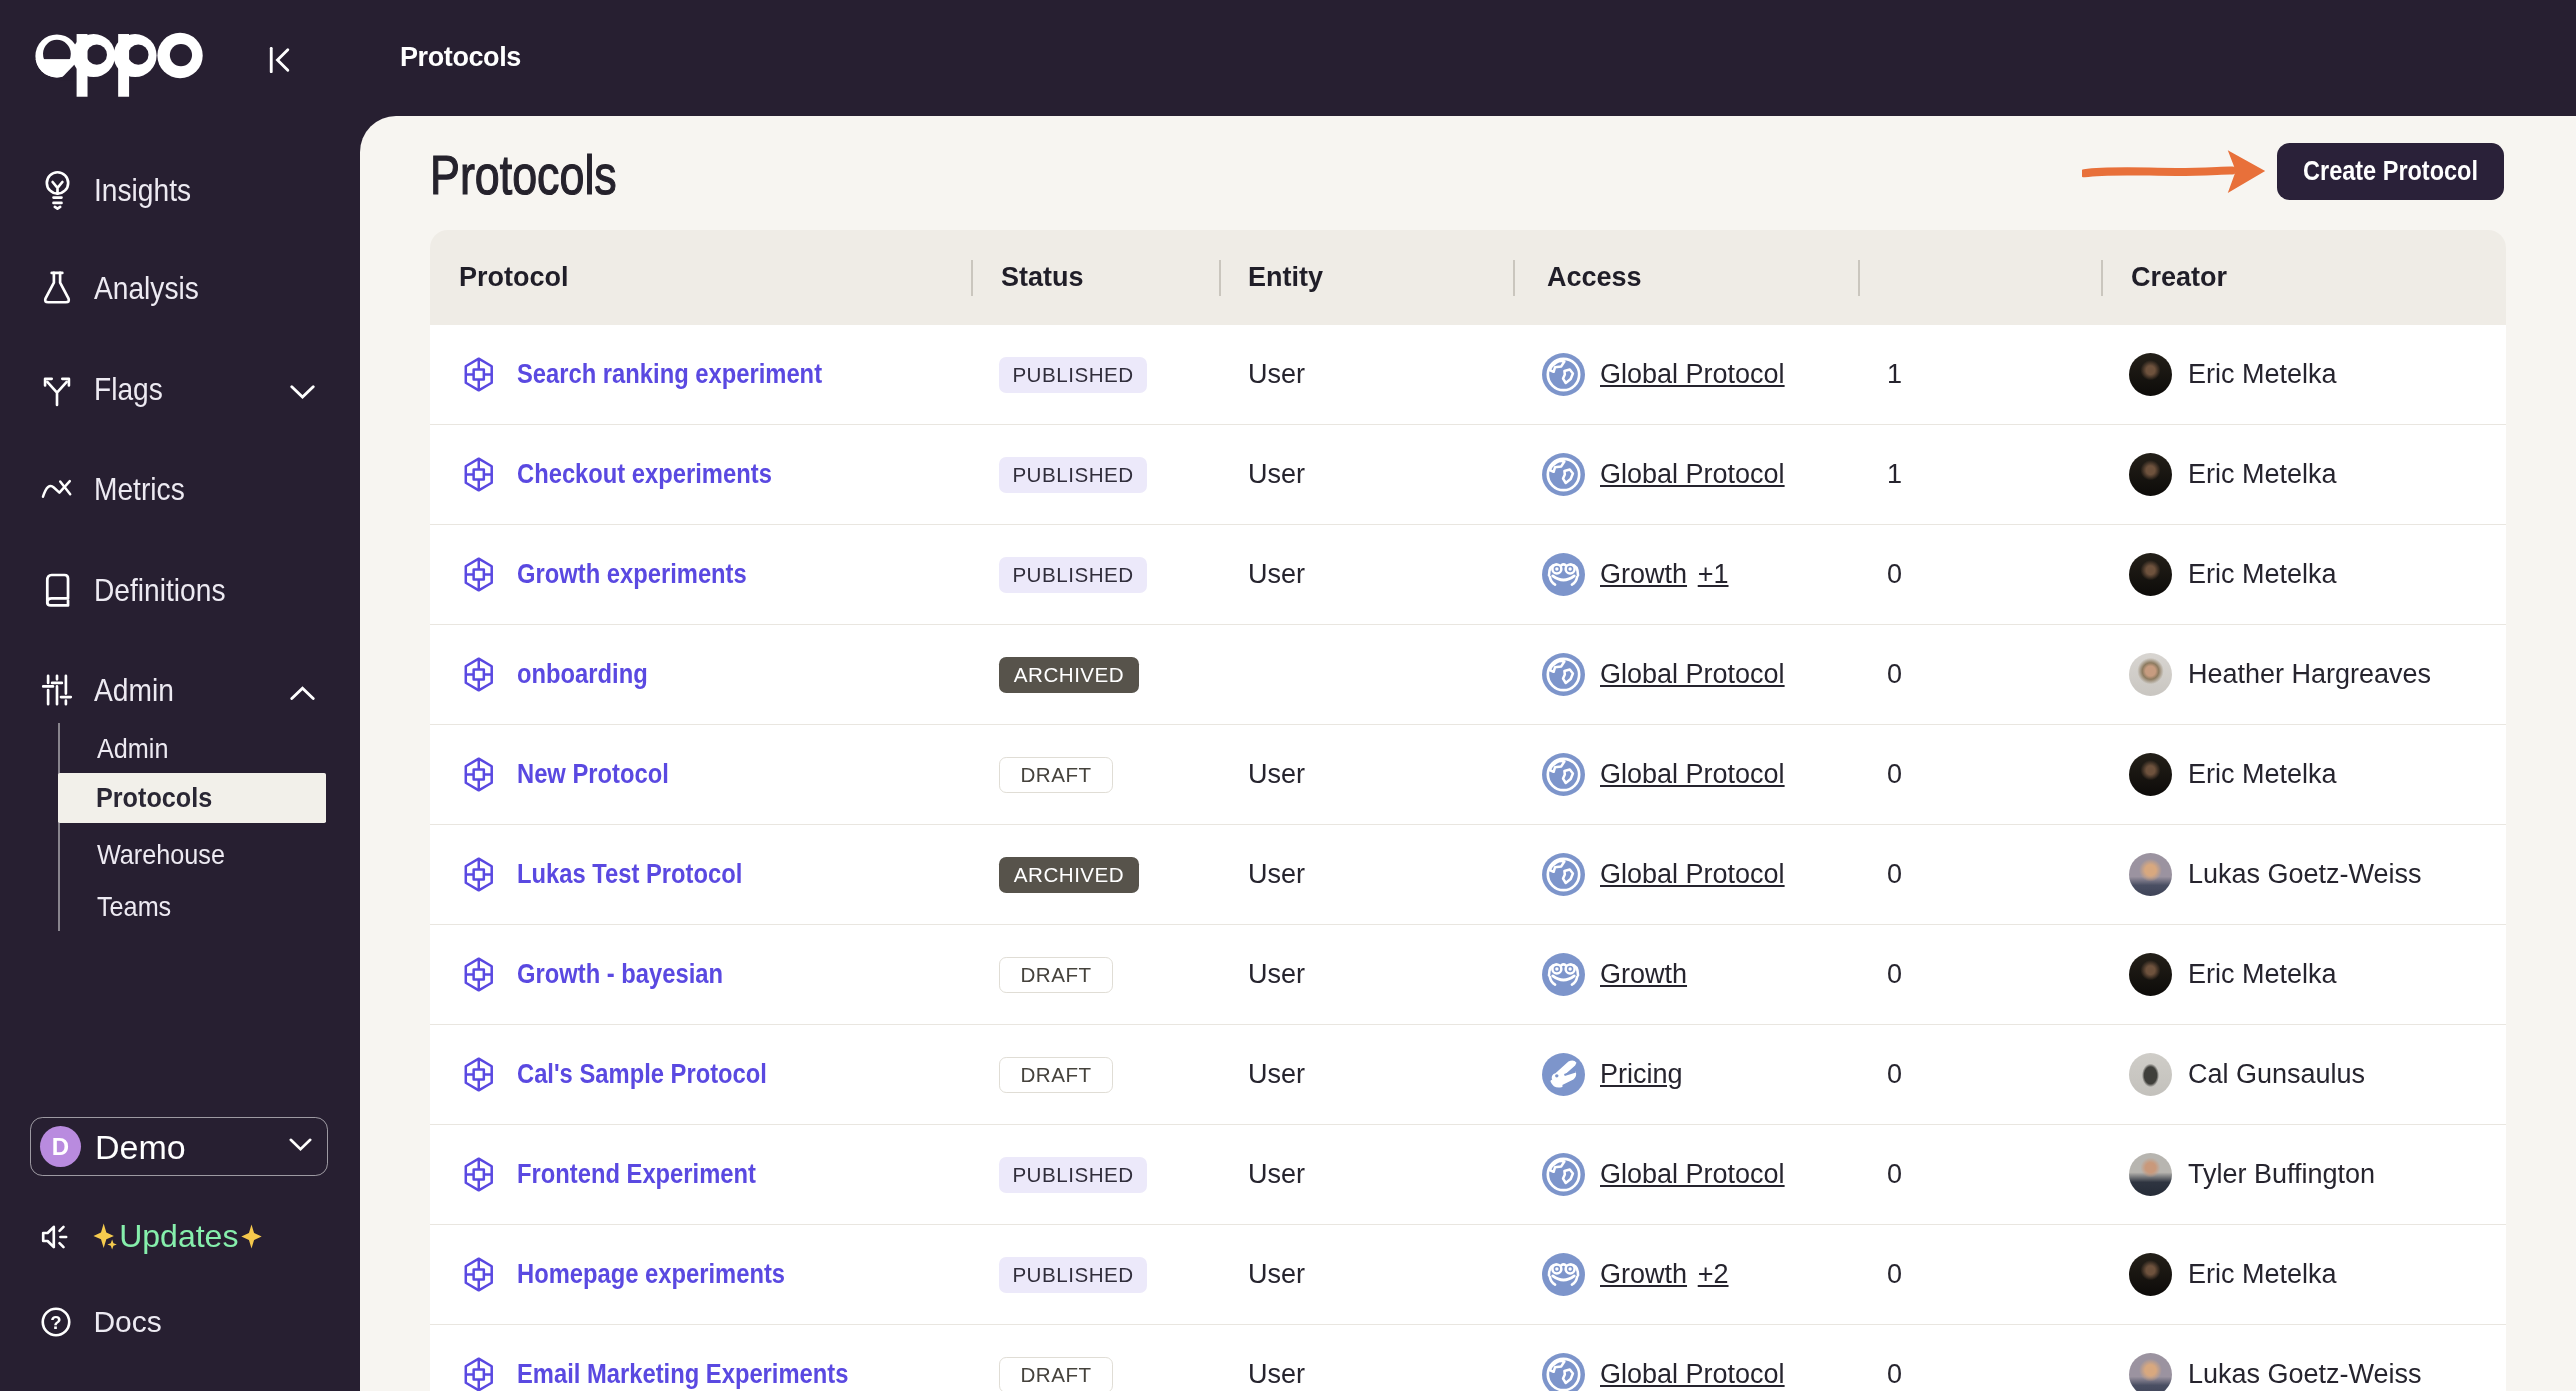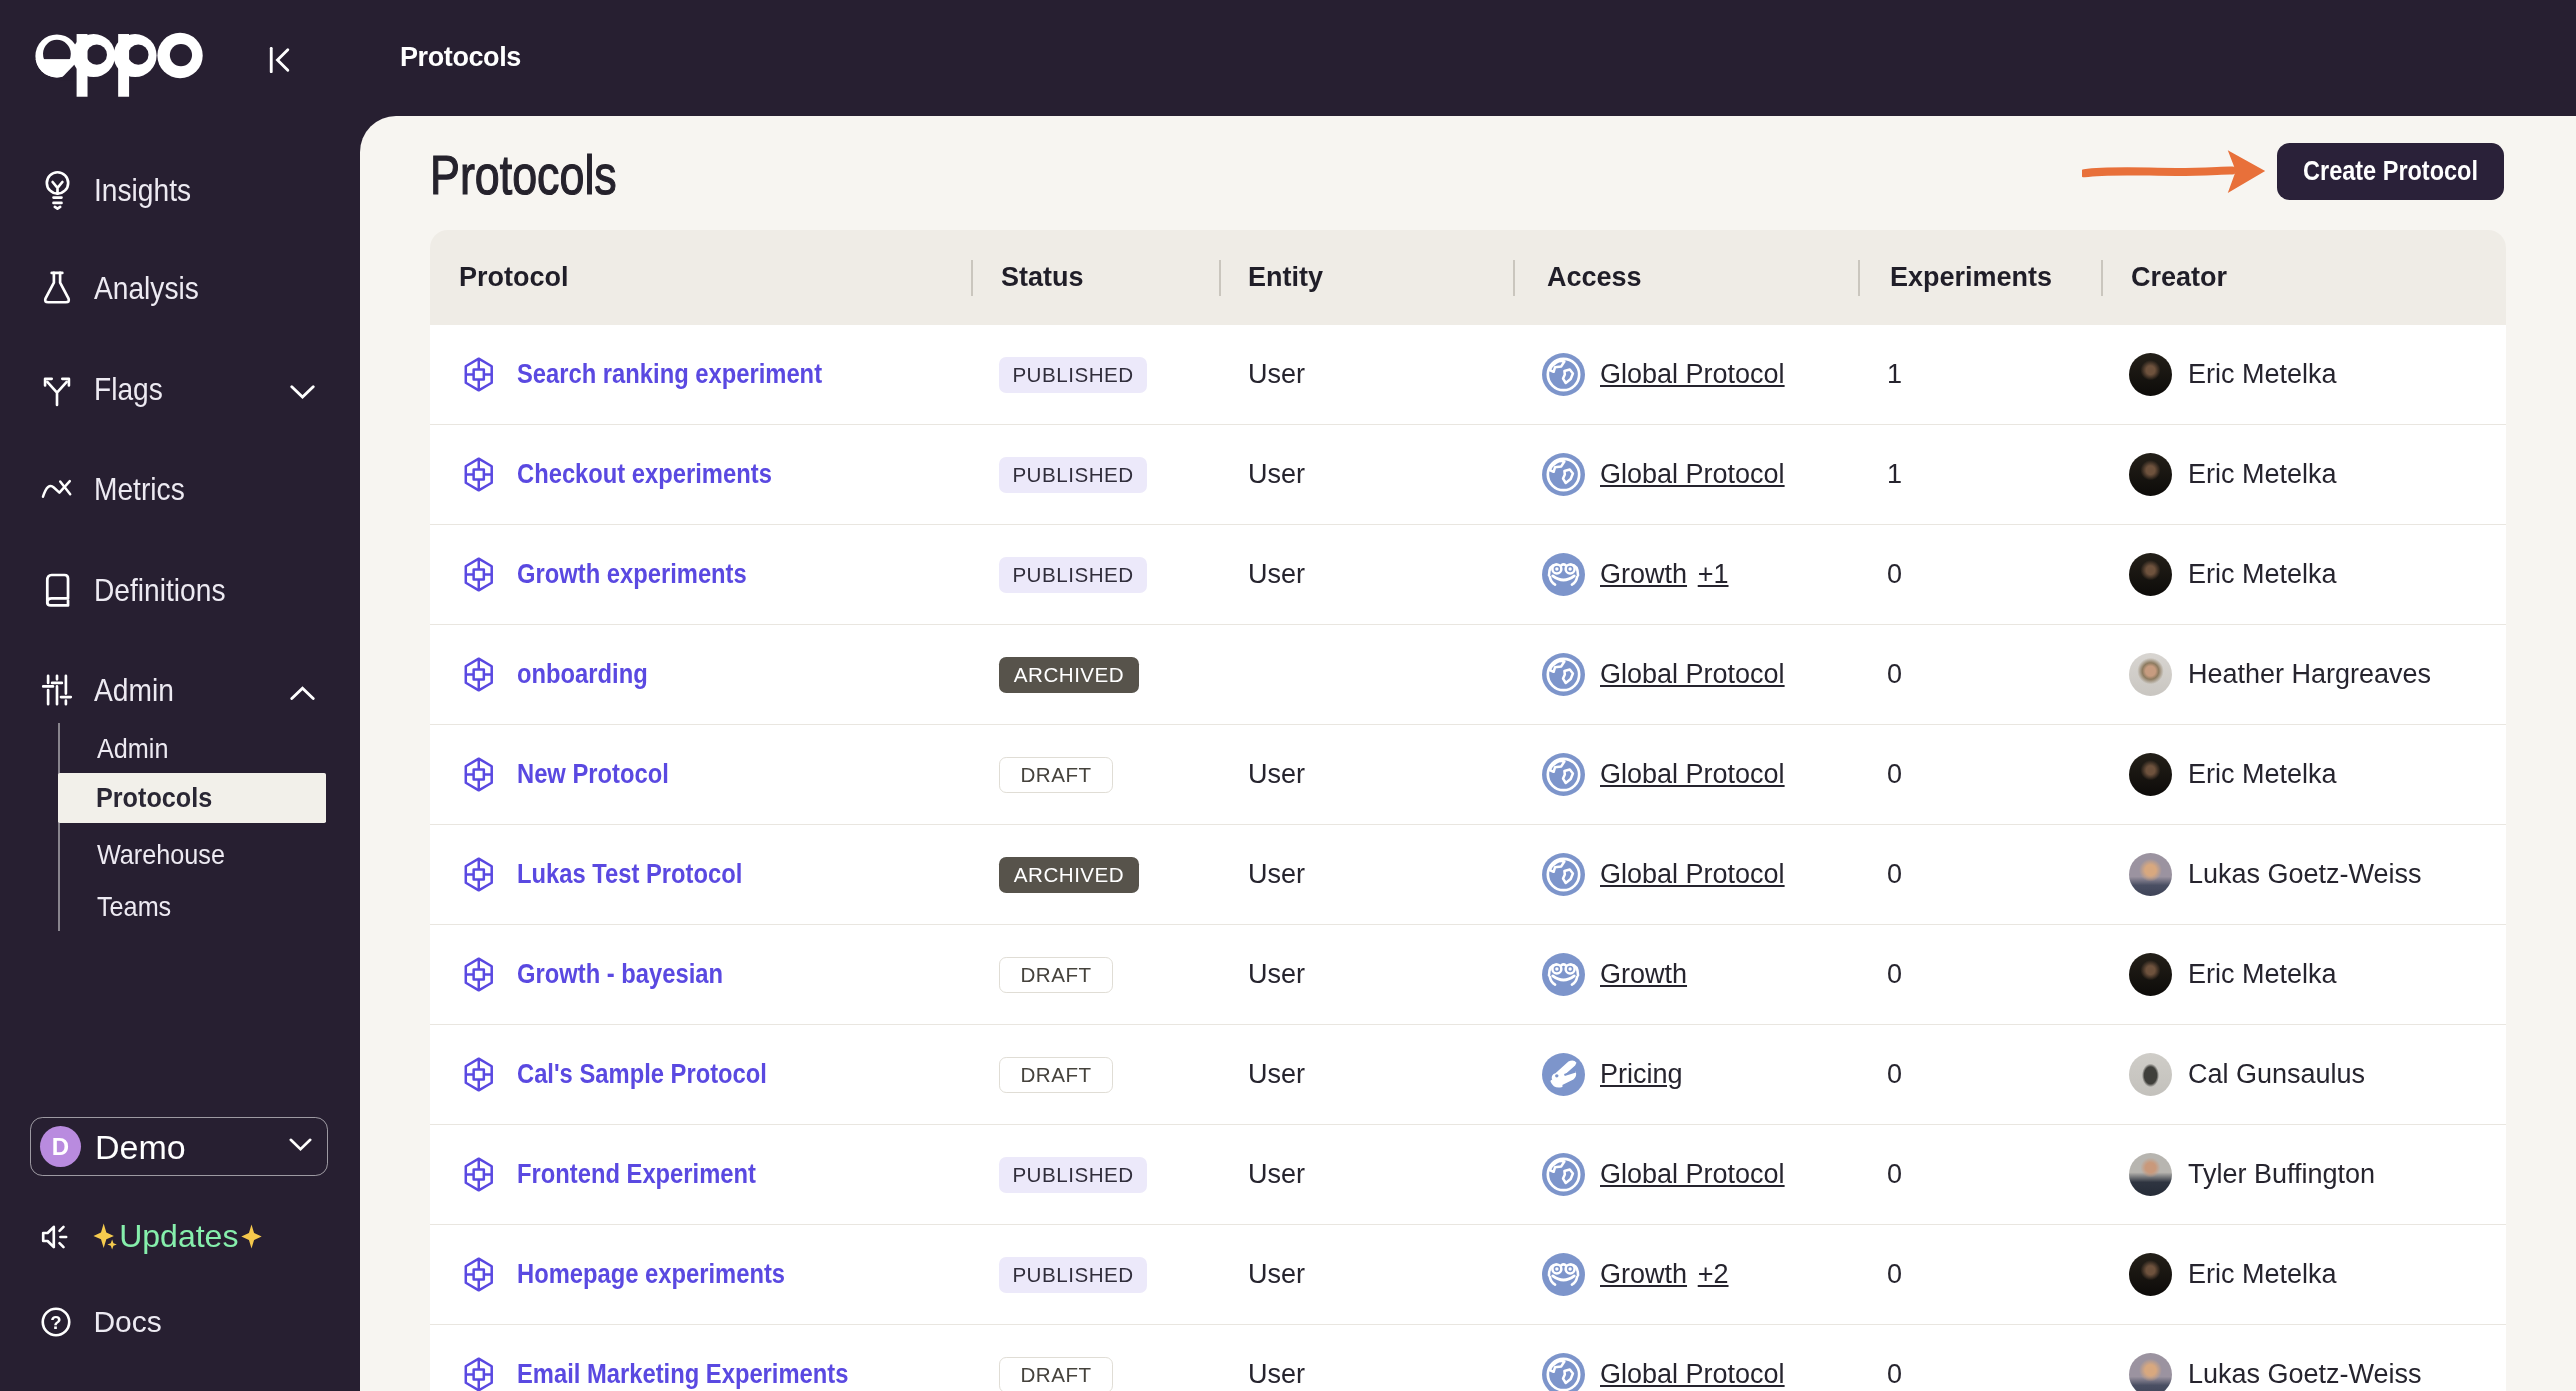--- a/index.html
+++ b/index.html
@@ -213,21 +213,20 @@
       <path d="M2 34 C30 30 70 32.5 105 32.5 S160 30.5 168 31" stroke="#E8703A" stroke-width="9" stroke-linecap="round"></path>
       <path d="M163 8 L205 31.5 L163 56 L172 31.5 Z" fill="#E8703A"></path>
     </svg>
 
     <div class="tbl">
       <div class="thead">
         <span class="th" style="left:29px;">Protocol</span>
         <span class="th" style="left:571px;">Status</span>
         <span class="th" style="left:818px;">Entity</span>
         <span class="th" style="left:1117px;">Access</span>
-        <span class="th" style="left:1460px;">Experiments</span>
         <span class="th" style="left:1701px;">Creator</span>
         <span class="vsep" style="left:541px;"></span>
         <span class="vsep" style="left:789px;"></span>
         <span class="vsep" style="left:1083px;"></span>
         <span class="vsep" style="left:1428px;"></span>
         <span class="vsep" style="left:1671px;"></span>
       </div>
 
       <div class="row">
         <div class="cell c1">

